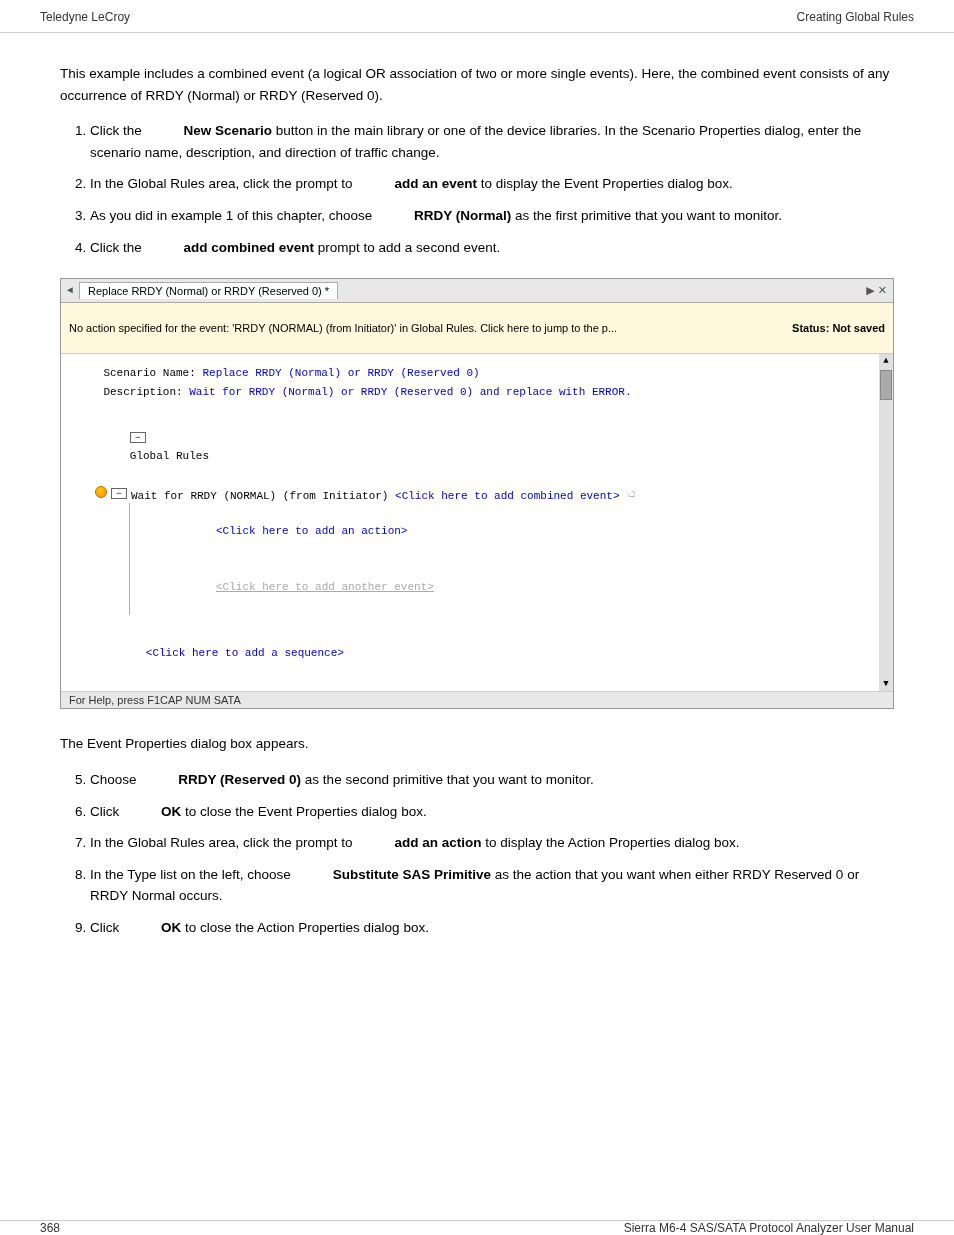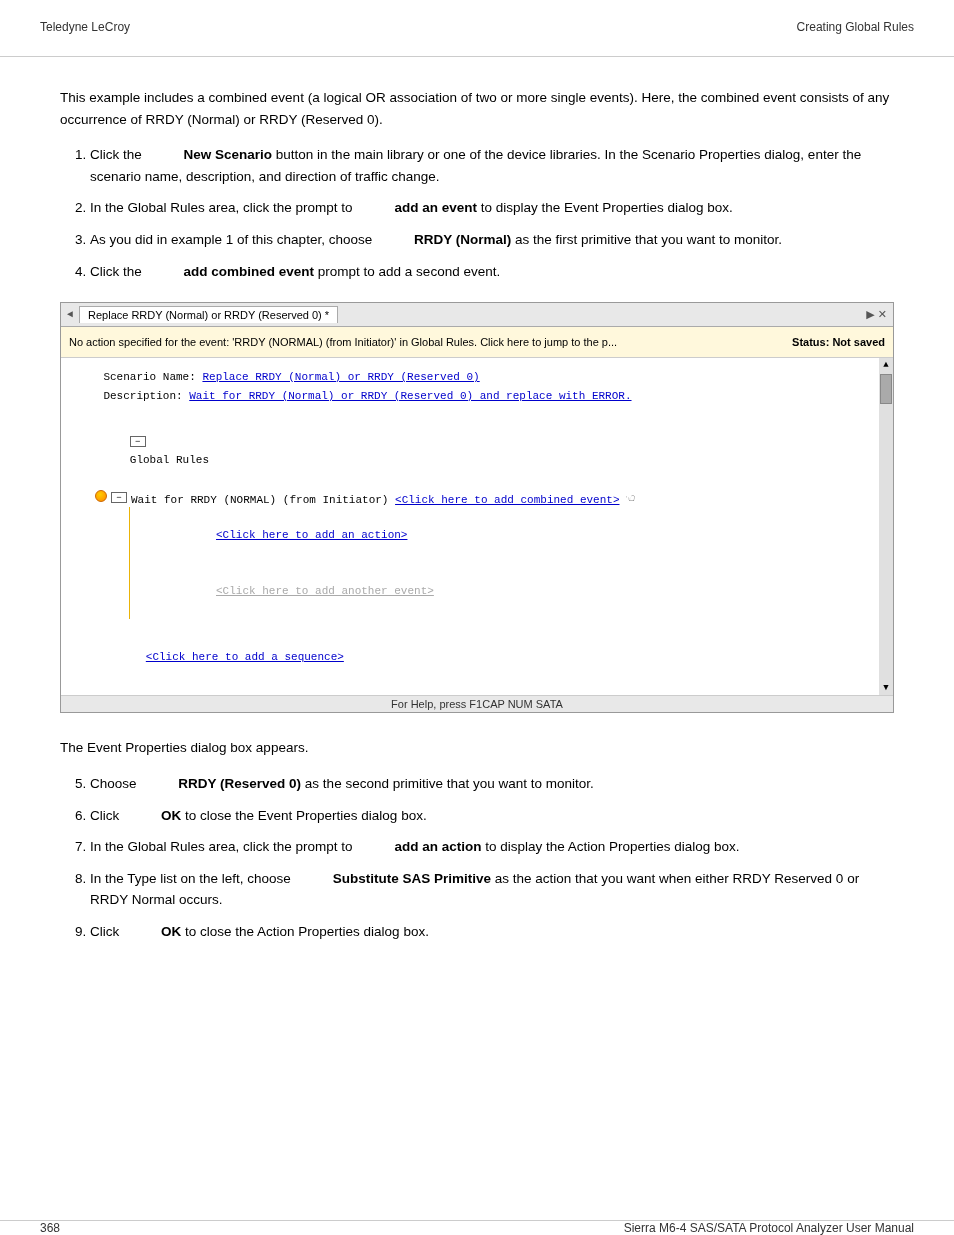--- a/index.html
+++ b/index.html
@@ -10,25 +10,24 @@
       color: #000000;
       width: 954px;
       min-height: 1235px;
       position: relative;
     }
 
     
     .page-header {
       display: flex;
       justify-content: space-between;
-      padding: 10px 40px 22px 40px;
+      padding: 10px 40px 8px 40px;
       border-bottom: 1px solid #ccc;
       font-size: 12px;
       color: #333;
-      margin-top: 10px;
     }
 
     
     .page-footer {
       display: flex;
       justify-content: space-between;
       padding: 0 40px;
       border-top: 1px solid #ccc;
       font-size: 12px;
       color: #333;
@@ -100,21 +99,21 @@
       color: #555;
       font-family: Arial, sans-serif;
     }
 
     .screenshot-statusbar-top {
       display: flex;
       justify-content: space-between;
       align-items: center;
       background: #fff8dc;
       border-bottom: 1px solid #ccc;
-      padding: 9px 8px;
+      padding: 19px 8px;
       font-family: Arial, sans-serif;
       font-size: 11px;
       color: #000;
     }
 
     .screenshot-body {
       background: white;
       padding: 10px 16px;
       font-family: 'Courier New', monospace;
       font-size: 11px;
@@ -122,21 +121,20 @@
       position: relative;
     }
 
     .screenshot-line {
       line-height: 1.7;
       white-space: pre;
     }
 
     .screenshot-link {
       color: #0000cc;
-      text-decoration: underline;
       cursor: pointer;
     }
 
     .orange-circle {
       width: 12px;
       height: 12px;
       background: radial-gradient(circle at 40% 35%, #ffcc00, #ff8800);
       border-radius: 50%;
       display: inline-block;
       margin-right: 4px;
@@ -172,21 +170,21 @@
     .scrollbar-thumb {
       width: 12px;
       height: 30px;
       background: #aaa;
       border: 1px solid #888;
       margin-top: 2px;
     }
 
     .screenshot-statusbar-bottom {
       display: flex;
-      justify-content: center;
+      justify-content: flex-start;
       background: #e8e8e8;
       border-top: 1px solid #ccc;
       padding: 2px 8px;
       font-family: Arial, sans-serif;
       font-size: 11px;
       color: #333;
     }
 
     .cursor-hand {
       display: inline-block;

